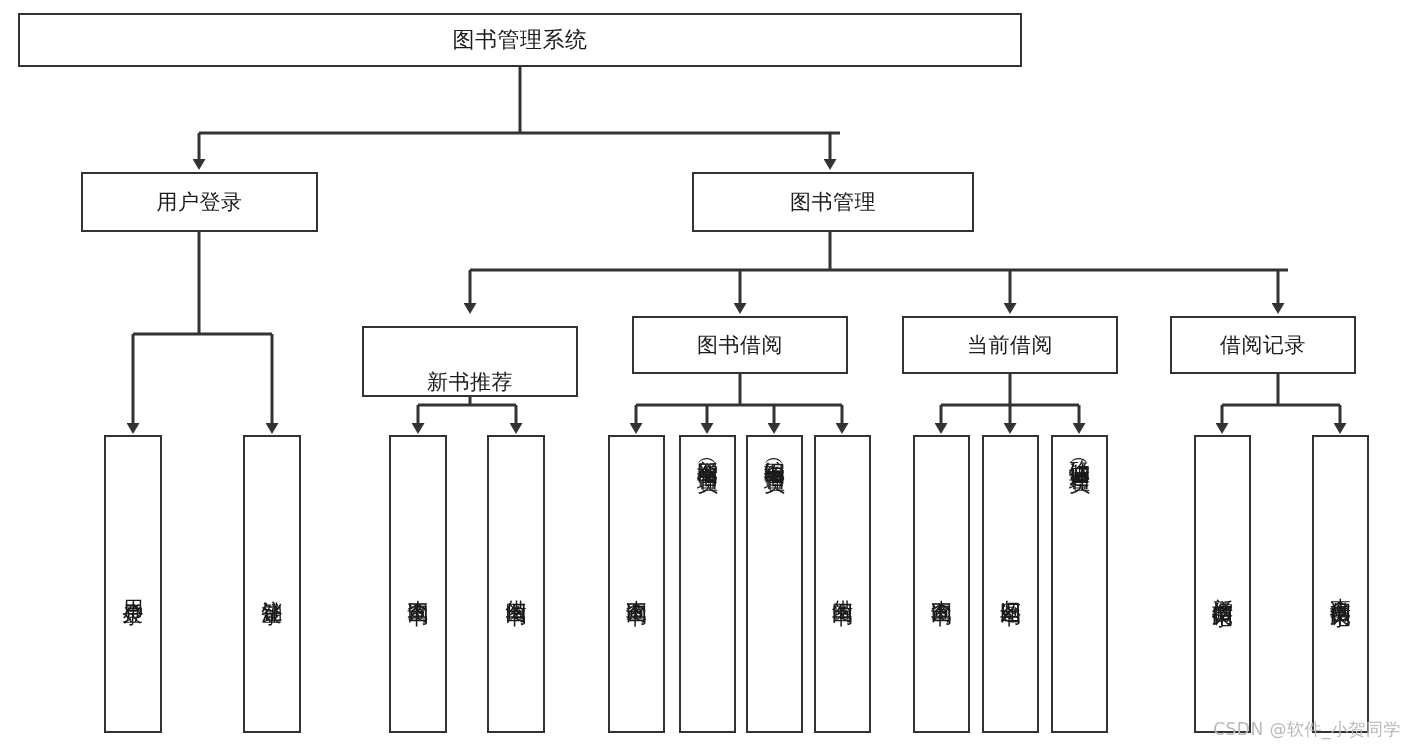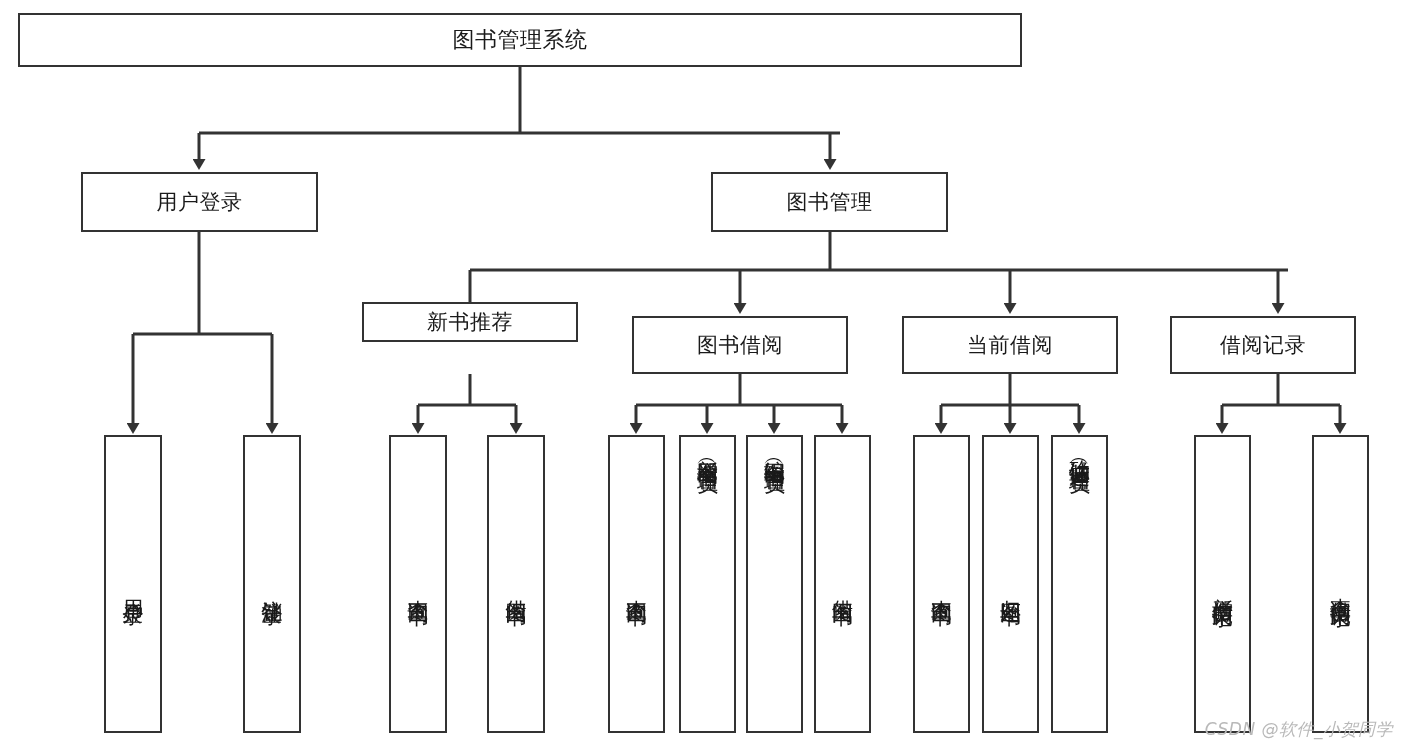--- a/index.html
+++ b/index.html
@@ -62,28 +62,27 @@
     font-size: 21px;
     line-height: 1.05;
     letter-spacing: 2px;
     white-space: nowrap;
   }
   .node.vert.top-align {
     align-items: flex-start;
   }
   #watermark {
     position: absolute;
-    right: 12px;
+    right: 4px;
     bottom: 6px;
     font-size: 17px;
     color: #b9b9b9;
     letter-spacing: 0.5px;
     white-space: nowrap;
     font-family: "DejaVu Sans", "Liberation Sans", sans-serif;
-    font-style: italic;
   }
 </style>
 </head>
 <body>
 
 <div id="diagram-root">
 
   <svg id="edge-layer" viewBox="0 0 1405 747" width="1405" height="747" xmlns="http://www.w3.org/2000/svg">
     <defs>
       <marker id="arrow" markerWidth="11" markerHeight="13" refX="1" refY="6.5" orient="auto" markerUnits="userSpaceOnUse">
@@ -134,25 +133,25 @@
     </g>
   </svg>
 
   <div class="node horiz root" style="left:18px; top:13px; width:1004px; height:54px;">
     <span class="node-label">图书管理系统</span>
   </div>
 
   <div class="node horiz" style="left:81px; top:172px; width:237px; height:60px;">
     <span class="node-label">用户登录</span>
   </div>
-  <div class="node horiz" style="left:711px; top:172px; width:237px; height:60px;">
+  <div class="node horiz" style="left:692px; top:172px; width:282px; height:60px;">
     <span class="node-label">图书管理</span>
   </div>
 
-  <div class="node horiz" style="left:362px; top:302px; width:216px; height:40px;">
+  <div class="node horiz" style="left:362px; top:326px; width:216px; height:71px;align-items:flex-end;">
     <span class="node-label">新书推荐</span>
   </div>
   <div class="node horiz" style="left:632px; top:316px; width:216px; height:58px;justify-content:center;">
     <span class="node-label">图书借阅</span>
   </div>
   <div class="node horiz" style="left:902px; top:316px; width:216px; height:58px;">
     <span class="node-label">当前借阅</span>
   </div>
   <div class="node horiz" style="left:1170px; top:316px; width:186px; height:58px;">
     <span class="node-label">借阅记录</span>

